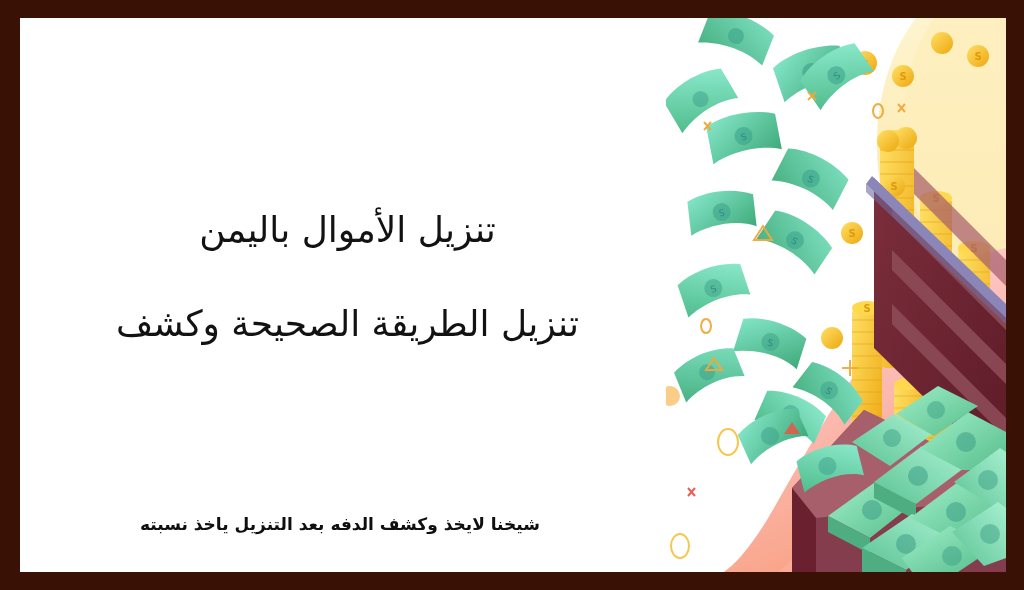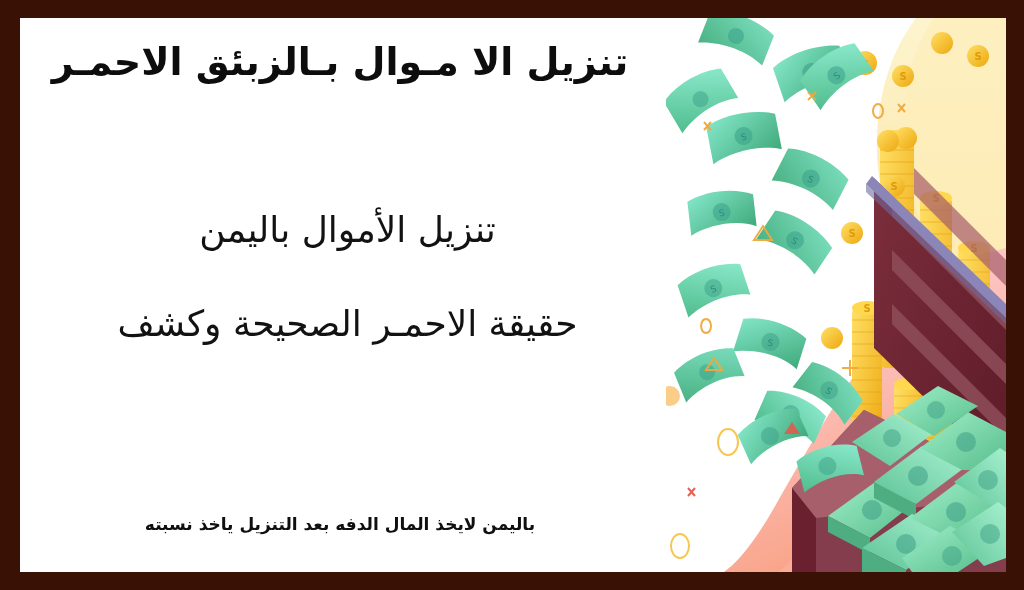--- a/index.html
+++ b/index.html
@@ -407,23 +407,22 @@
           <path d="M40 352 l8 -12 l8 12 z" stroke="#f0a93c"></path>
           <ellipse cx="14" cy="528" rx="9" ry="12" stroke="#f6c445"></ellipse>
         </g>
         <g>
           <path d="M126 404 l8 12 l-16 0 z" fill="#e8574a" opacity="0.85"></path>
           <circle cx="4" cy="378" r="10" fill="#f9c06a" opacity="0.8"></circle>
         </g>
       </svg>
     </div>
 
-    <div class="title">تنزيل الا مـوال بـالزبئق الاحمـر</div>
 
     <div class="body-block">
       <div class="body-line l1">تنزيل الأموال باليمن</div>
-      <div class="body-line l2">حقيقة الاحمـر الصحيحة وكشف</div>
+      <div class="body-line l2">تنزيل الطريقة الصحيحة وكشف</div>
     </div>
 
-    <div class="caption">باليمن لايخذ المال الدفه بعد التنزيل ياخذ نسبته</div>
+    <div class="caption">شيخنا لايخذ وكشف الدفه بعد التنزيل ياخذ نسبته</div>
 
   </div>
 </div>
 
 </body></html>

